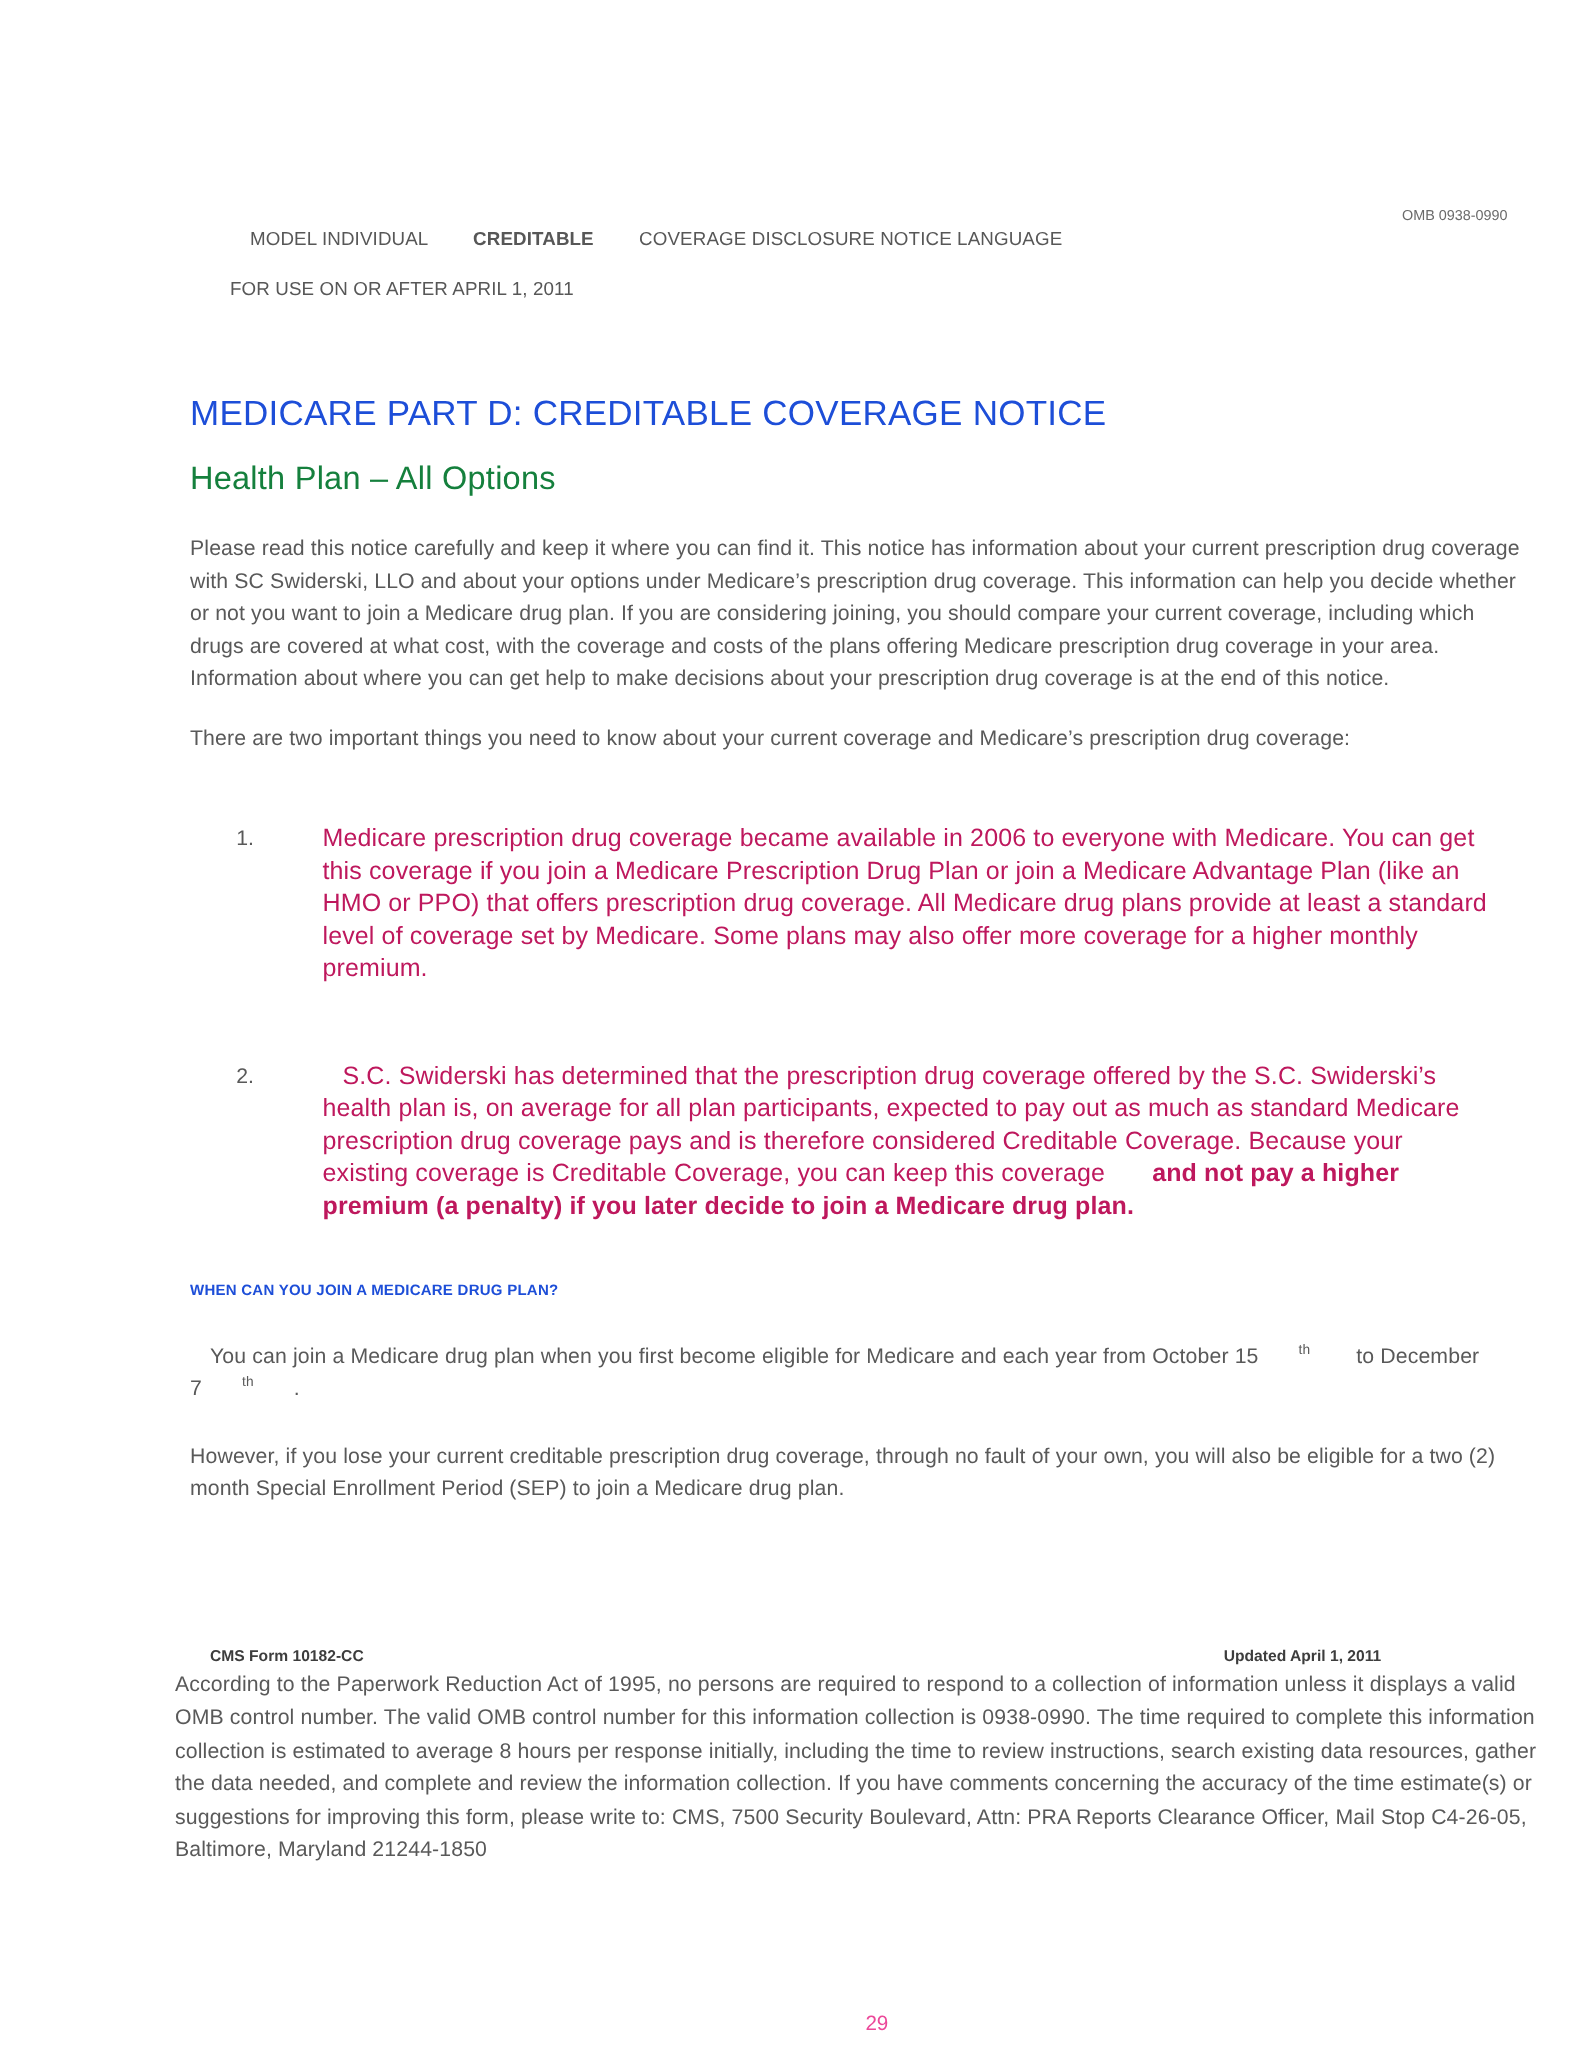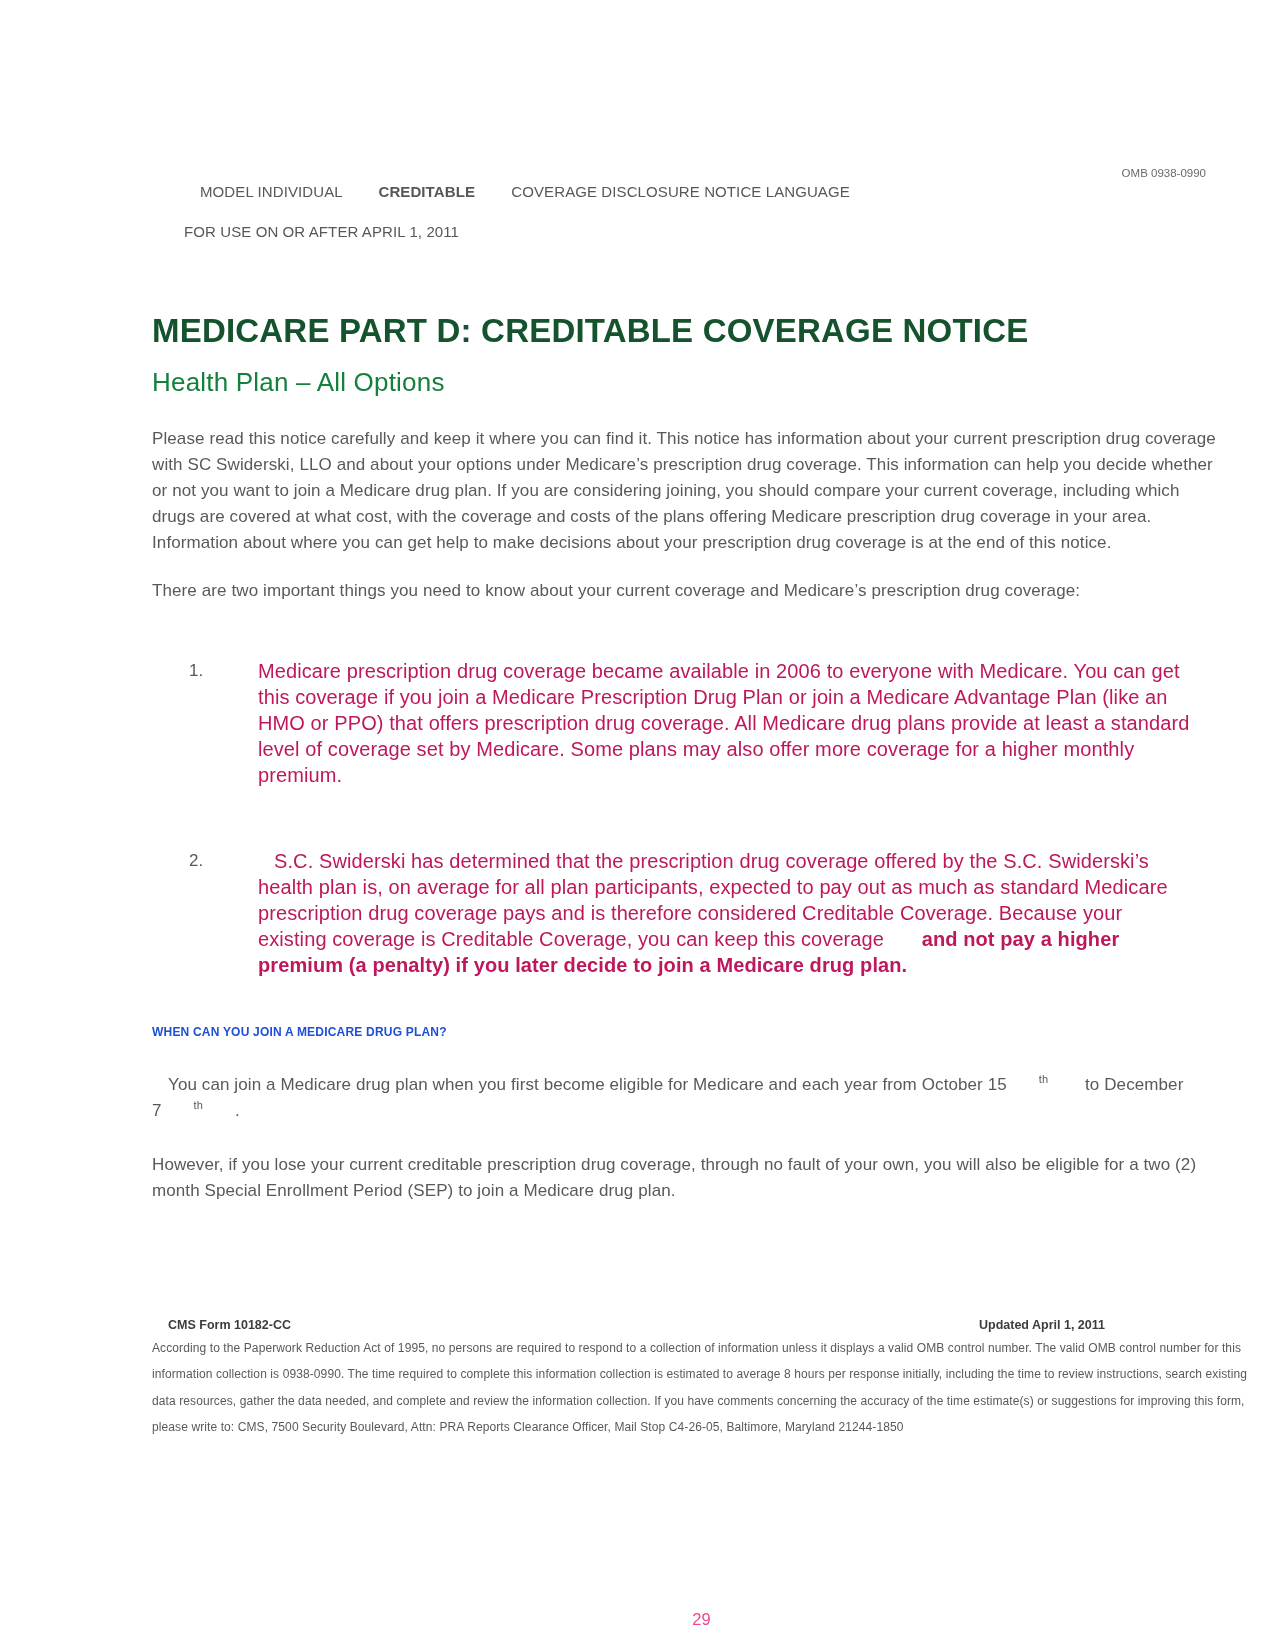--- a/index.html
+++ b/index.html
@@ -36,24 +36,24 @@
   .omb {
     font-size: 11.5px;
     color: #6a6a6a;
     padding-top: 3px;
     white-space: nowrap;
   }
 
   
   .doc-title {
     margin-top: 38px;
-    font-size: 33px;
+    font-size: 28px;
     line-height: 34px;
-    font-weight: bold;
-    color: #14532d;
+    font-weight: normal;
+    color: #1d4ed8;
     letter-spacing: 0.2px;
   }
   .doc-subtitle {
     font-size: 26px;
     line-height: 36px;
     font-weight: normal;
     color: #15803d;
     letter-spacing: 0.2px;
   }
 
@@ -113,24 +113,24 @@
     top: 1238px;
     font-size: 12.5px;
     font-weight: bold;
     color: #3d3d3d;
   }
   .form-number { position: absolute; left: 0; top: 0; }
   .form-updated { position: absolute; left: 811px; top: 0; }
 
   .pra-para {
     position: absolute;
-    left: 88px;
+    left: 76px;
     top: 1271px;
     width: 1102px;
-    font-size: 12px;
+    font-size: 17px;
     line-height: 26.4px;
     color: #595959;
     letter-spacing: 0.1px;
   }
 
   .page-number {
     position: absolute;
     top: 1546px;
     left: 0;
     width: 1275px;

